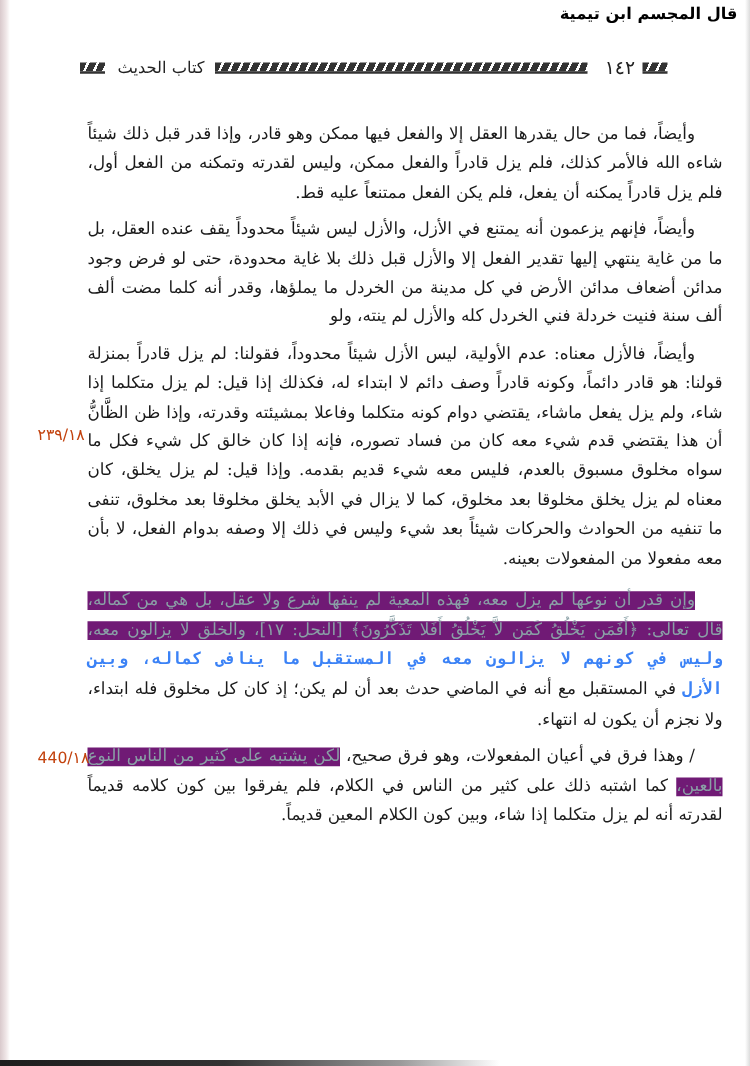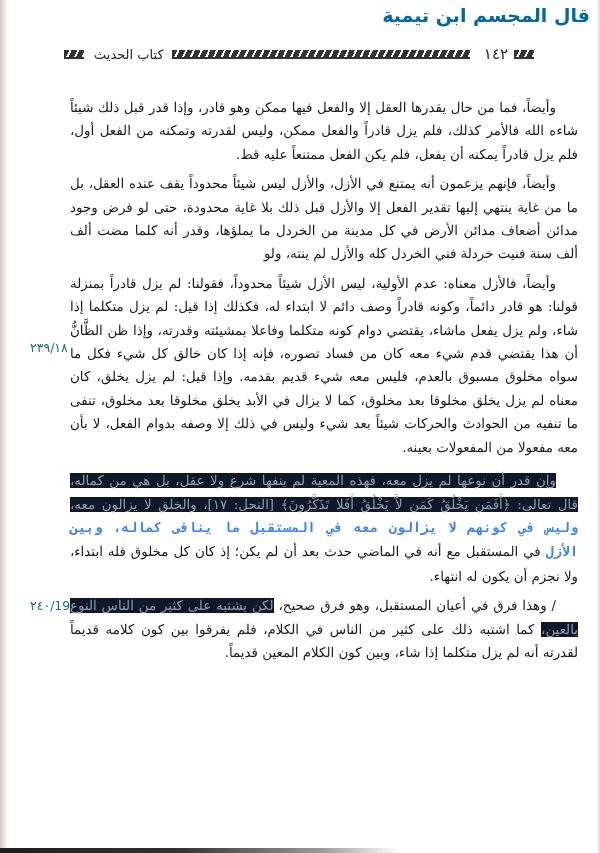--- a/index.html
+++ b/index.html
@@ -30,24 +30,24 @@
     .bottom-shadow {
       position: absolute;
       left: 0; bottom: 0;
       width: 400px; height: 5px;
       background: linear-gradient(to right, #1d1d1d, #333 45%, #9a9a9a 80%, rgba(255,255,255,0));
     }
     .red-title {
       position: absolute;
       top: 4px;
       right: 10px;
-      color: #0369a1;
+      color: #000000;
       font-family: "DejaVu Sans", "Liberation Sans", sans-serif;
       font-weight: bold;
-      font-size: 19px;
+      font-size: 13px;
       direction: rtl;
     }
     .running-head {
       position: absolute;
       top: 44px;
       left: 64px;
       width: 470px;
       height: 20px;
       display: flex;
       flex-direction: row-reverse;
@@ -88,25 +88,25 @@
       margin: 0 0 6px 0;
       text-indent: 22px;
       position: relative;
     }
     .margin-ref {
       position: absolute;
       left: -62px;
       font-family: "DejaVu Sans", sans-serif;
       font-size: 12.5px;
       direction: ltr;
-      color: #0f766e;
+      color: #c2410c;
       white-space: nowrap;
     }
     .hl {
-      background: #0f172a;
+      background: #701a75;
       color: #8aa0a6;
       box-decoration-break: clone;
       -webkit-box-decoration-break: clone;
     }
     .dark { color: #3b82f6; font-weight: 600; font-family: Liberation Mono, monospace; }
   </style>
 </head>
 <body>
 
 <div class="page-edge-left"></div>
@@ -137,20 +137,20 @@
     <span>وأيضاً، فالأزل معناه: عدم الأولية، ليس الأزل شيئاً محدوداً، فقولنا: لم يزل قادراً بمنزلة قولنا: هو قادر دائماً، وكونه قادراً وصف دائم لا ابتداء له، فكذلك إذا قيل: لم يزل متكلما إذا شاء، ولم يزل يفعل ماشاء، يقتضي دوام كونه متكلما وفاعلا بمشيئته وقدرته، وإذا ظن الظَّانُّ أن هذا يقتضي قدم شيء معه كان من فساد تصوره، فإنه إذا كان خالق كل شيء فكل ما سواه مخلوق مسبوق بالعدم، فليس معه شيء قديم بقدمه. وإذا قيل: لم يزل يخلق، كان معناه لم يزل يخلق مخلوقا بعد مخلوق، كما لا يزال في الأبد يخلق مخلوقا بعد مخلوق، تنفى ما تنفيه من الحوادث والحركات شيئاً بعد شيء وليس في ذلك إلا وصفه بدوام الفعل، لا بأن معه مفعولا من المفعولات بعينه.</span>
   </p>
 
   <p class="para" style="margin-top:10px">
     <span class="hl">وإن قدر أن نوعها لم يزل معه، فهذه المعية لم ينفها شرع ولا عقل، بل هي من كماله، قال تعالى: ﴿أَفَمَن يَخْلُقُ كَمَن لاَّ يَخْلُقُ أَفَلا تَذَكَّرُونَ﴾ [النحل: ١٧]، والخلق لا يزالون معه،</span>
     <span class="dark">وليس في كونهم لا يزالون معه في المستقبل ما ينافى كماله، وبين الأزل</span>
     <span>في المستقبل مع أنه في الماضي حدث بعد أن لم يكن؛ إذ كان كل مخلوق فله ابتداء، ولا نجزم أن يكون له انتهاء.</span>
   </p>
 
   <p class="para">
-    <span class="margin-ref" style="top:0px">٢٤٠/19</span>
-    <span>/ وهذا فرق في أعيان المستقبل، وهو فرق صحيح،</span>
+    <span class="margin-ref" style="top:0px">440/١٨</span>
+    <span>/ وهذا فرق في أعيان المفعولات، وهو فرق صحيح،</span>
     <span class="hl">لكن يشتبه على كثير من الناس النوع بالعين،</span>
     <span>كما اشتبه ذلك على كثير من الناس في الكلام، فلم يفرقوا بين كون كلامه قديماً لقدرته أنه لم يزل متكلما إذا شاء، وبين كون الكلام المعين قديماً.</span>
   </p>
 </div>
 
 <div class="bottom-shadow"></div>
 
 </body></html>

